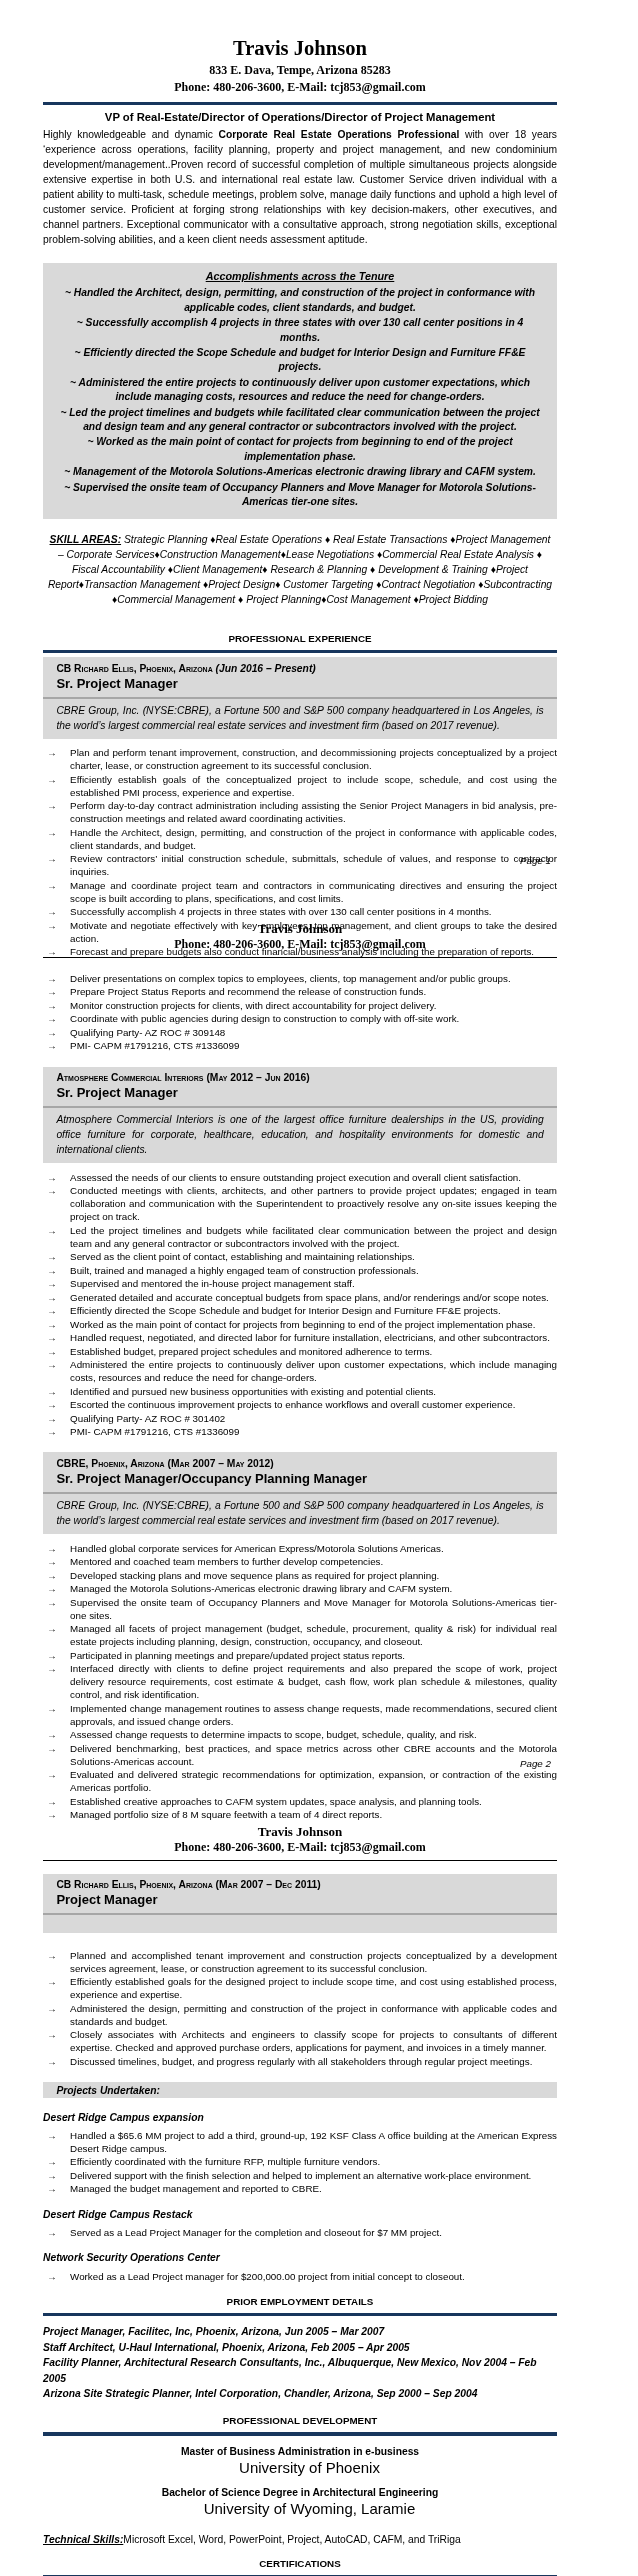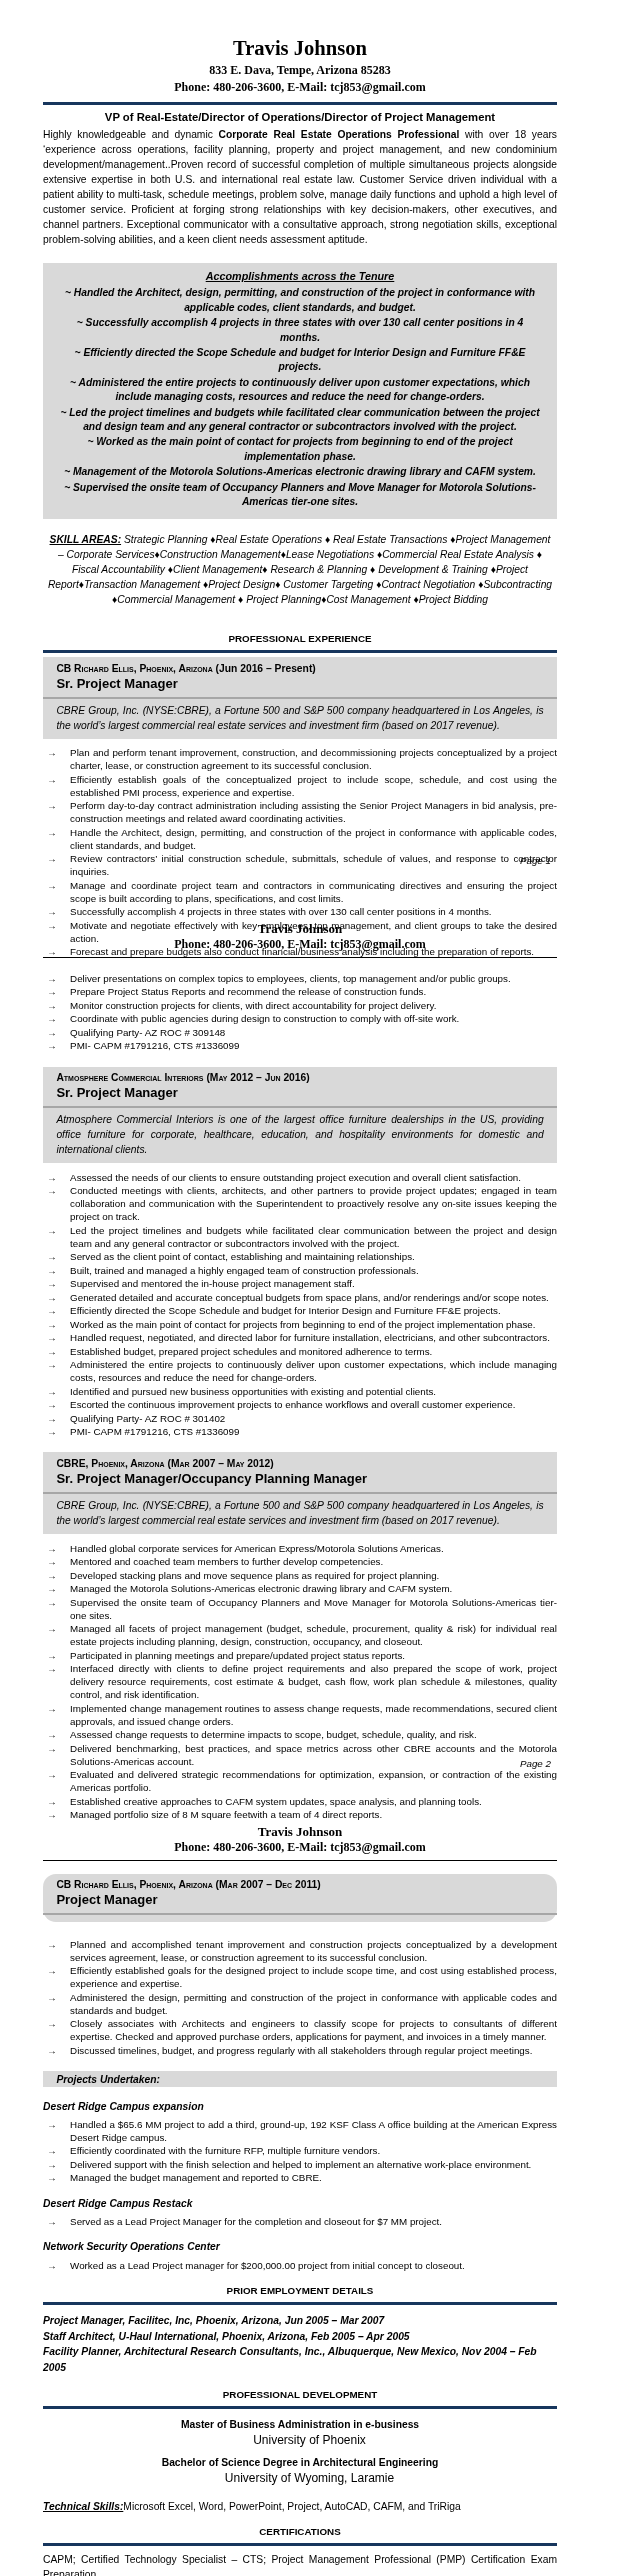--- a/index.html
+++ b/index.html
@@ -21,42 +21,42 @@
   
   .skills{margin:13.4px 3.1px 0;font-style:italic;font-size:10.3px;line-height:15px;text-align:center;}
   .skills .lbl{font-weight:bold;text-decoration:underline;}
   
   .sec-head{font-size:9.8px;font-weight:bold;text-align:center;margin-top:26px;}
   .sec-tight{margin-top:13.4px;}
   
   .jobbox{background:#D9D9D9;margin-top:4.1px;}
   .job-title{font-size:10.3px;font-weight:bold;font-variant:small-caps;padding:5.2px 13.4px 0;}
   .jdate{font-variant:small-caps;}
-  .jdate.italic{font-variant:normal;}
+  .jdate.italic{font-variant:normal;font-style:italic;}
   .job-sub{font-size:13px;font-weight:bold;padding:2.1px 13.4px 6.2px;}
   .job-desc{font-style:italic;font-size:10.3px;line-height:15px;text-align:justify;padding:4.1px 13.4px 6.2px;}
-  .jobbox.noDesc{padding-bottom:7px;border-radius:13px;}
+  .jobbox.noDesc{padding-bottom:18px;}
   
   .blist{list-style:none;margin:7.2px 0 0;padding:0;}
   .blist li{display:flex;margin:0.5px 0;}
   .arw{flex:0 0 23px;padding-left:4.1px;font-size:9.8px;line-height:13px;}
   .btxt{flex:1;font-size:9.8px;line-height:13px;text-align:justify;}
   
   .c-name{font-family:"Liberation Serif",serif;font-weight:bold;font-size:13px;text-align:center;padding-top:17.5px;line-height:1.2;}
   .c-contact{font-family:"Liberation Serif",serif;font-weight:bold;font-size:12px;text-align:center;margin-top:1px;}
   
   .proj-strip{background:#D9D9D9;font-size:10.3px;font-weight:bold;font-style:italic;padding:2.6px 13.4px;margin:14.4px 0px 0;}
   .proj-name{font-size:10.3px;font-weight:bold;font-style:italic;margin-top:13.4px;}
   .proj-list{margin-top:6.2px;}
   
   .prior-line{font-size:10.3px;font-weight:bold;font-style:italic;line-height:15.5px;}
   .prior-wrap{margin-top:8.2px;}
   .degree-block{margin-top:10.3px;text-align:center;}
   .degree{font-size:10.3px;font-weight:bold;}
-  .school{font-size:12px;margin-top:2.6px;margin-left:19px;}
+  .school{font-size:15px;margin-top:2.6px;margin-left:19px;}
   .tech{margin-top:16.5px;font-size:10.3px;}
   .tech .lbl{font-weight:bold;font-style:italic;text-decoration:underline;}
   .body-text{font-size:10.3px;line-height:15px;text-align:justify;margin-top:6.2px;}
   
   .page-footer{position:absolute;right:49px;bottom:37px;font-style:italic;font-size:9.8px;}
 </style>
 </head>
 <body>
 
 <div class="page">
@@ -382,20 +382,21 @@
         <span class="btxt">Worked as a Lead Project manager for $200,000.00 project from initial concept to closeout.</span>
       </li>
     </ul>
 
   <div class="sec-head sec-tight">PRIOR EMPLOYMENT DETAILS</div>
   <div class="rule-navy"></div>
   <div class="prior-wrap">
       <div class="prior-line">Project Manager, Facilitec, Inc, Phoenix, Arizona, Jun 2005 – Mar 2007</div>
       <div class="prior-line">Staff Architect, U-Haul International, Phoenix, Arizona, Feb 2005 – Apr 2005</div>
       <div class="prior-line">Facility Planner, Architectural Research Consultants, Inc., Albuquerque, New Mexico, Nov 2004 – Feb 2005</div>
+      <div class="prior-line">Arizona Site Strategic Planner, Intel Corporation, Chandler, Arizona, Sep 2000 – Sep 2004</div>
     </div>
 
   <div class="sec-head sec-tight">PROFESSIONAL DEVELOPMENT</div>
   <div class="rule-navy"></div>
   <div>
       <div class="degree-block">
       <div class="degree">Master of Business Administration in e-business</div>
       <div class="school">University of Phoenix</div>
     </div>
       <div class="degree-block">

